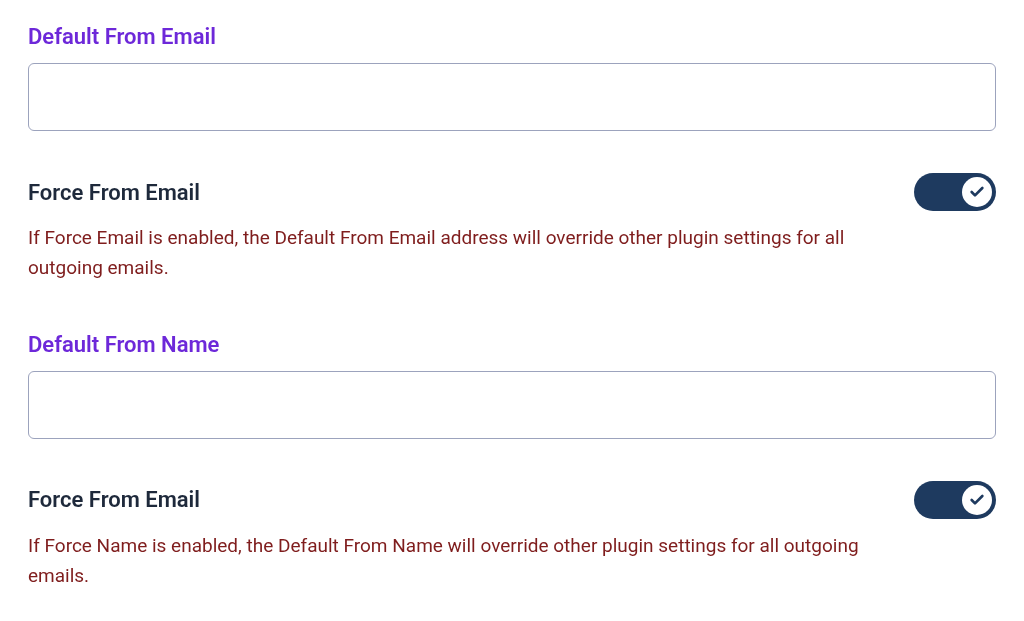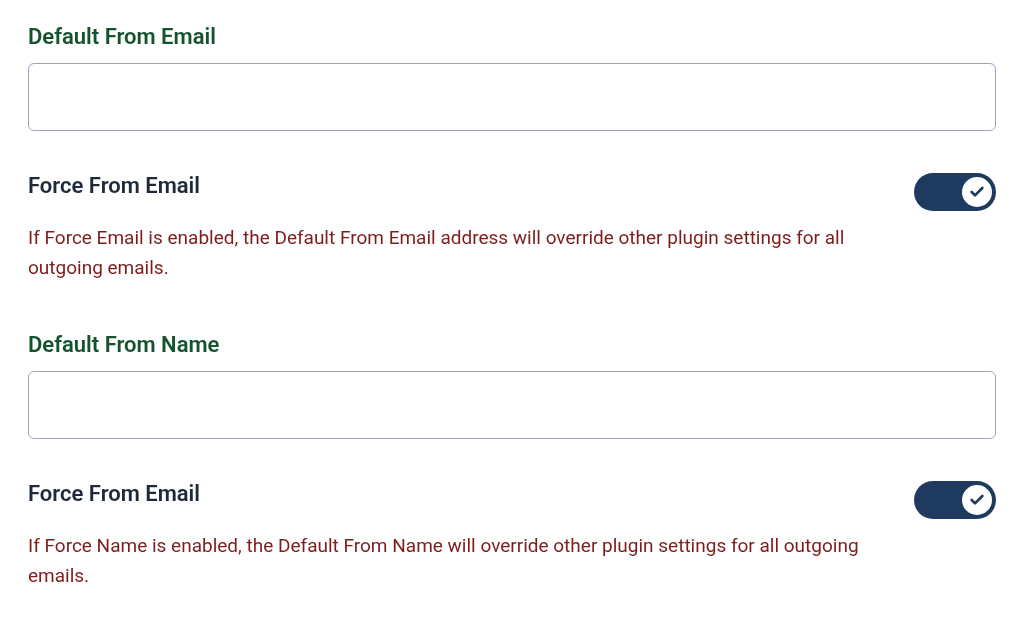--- a/index.html
+++ b/index.html
@@ -12,38 +12,38 @@
       background: #ffffff;
       padding: 24px 28px;
       width: 1024px;
     }
     .field-group {
       margin-bottom: 42px;
     }
     .field-label {
       font-size: 22px;
       font-weight: 600;
-      color: #14532d;
+      color: #6d28d9;
       margin-bottom: 14px;
       display: block;
     }
     .text-input {
       width: 100%;
       height: 68px;
       border: 1.5px solid #9ca3bd;
       border-radius: 6px;
       font-size: 18px;
       padding: 0 16px;
       background: #ffffff;
       color: #1e293b;
     }
     .toggle-row {
       display: flex;
       justify-content: space-between;
-      align-items: flex-start;
+      align-items: center;
       margin-bottom: 12px;
     }
     .toggle-label {
       font-size: 22px;
       font-weight: 600;
       color: #1e293b;
     }
     .description {
       font-size: 19px;
       line-height: 1.6;

